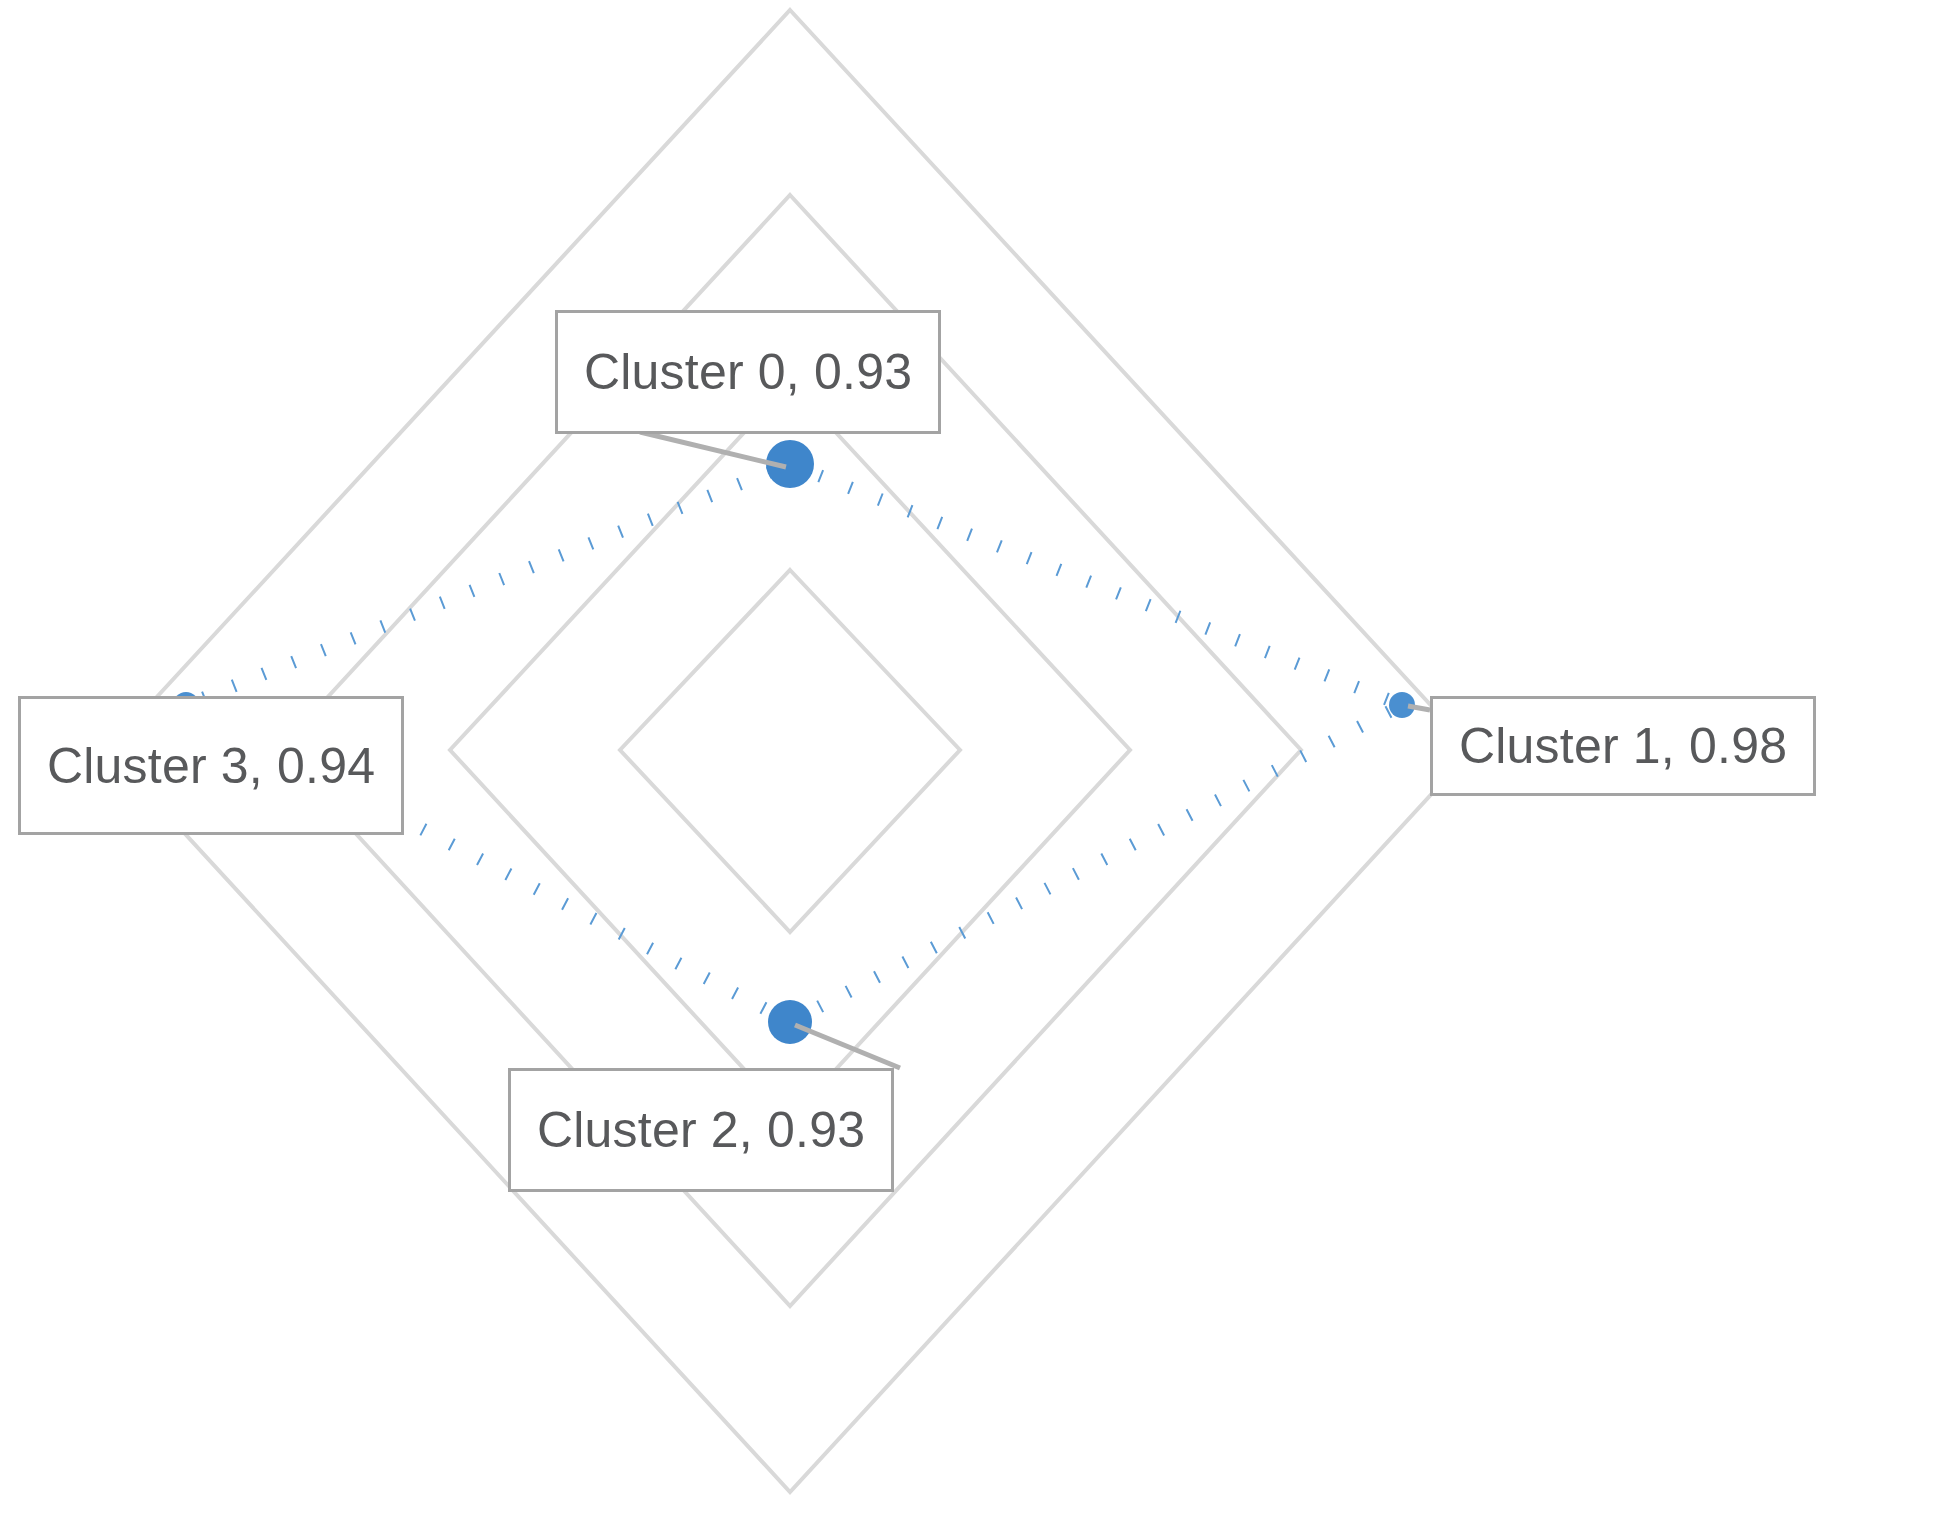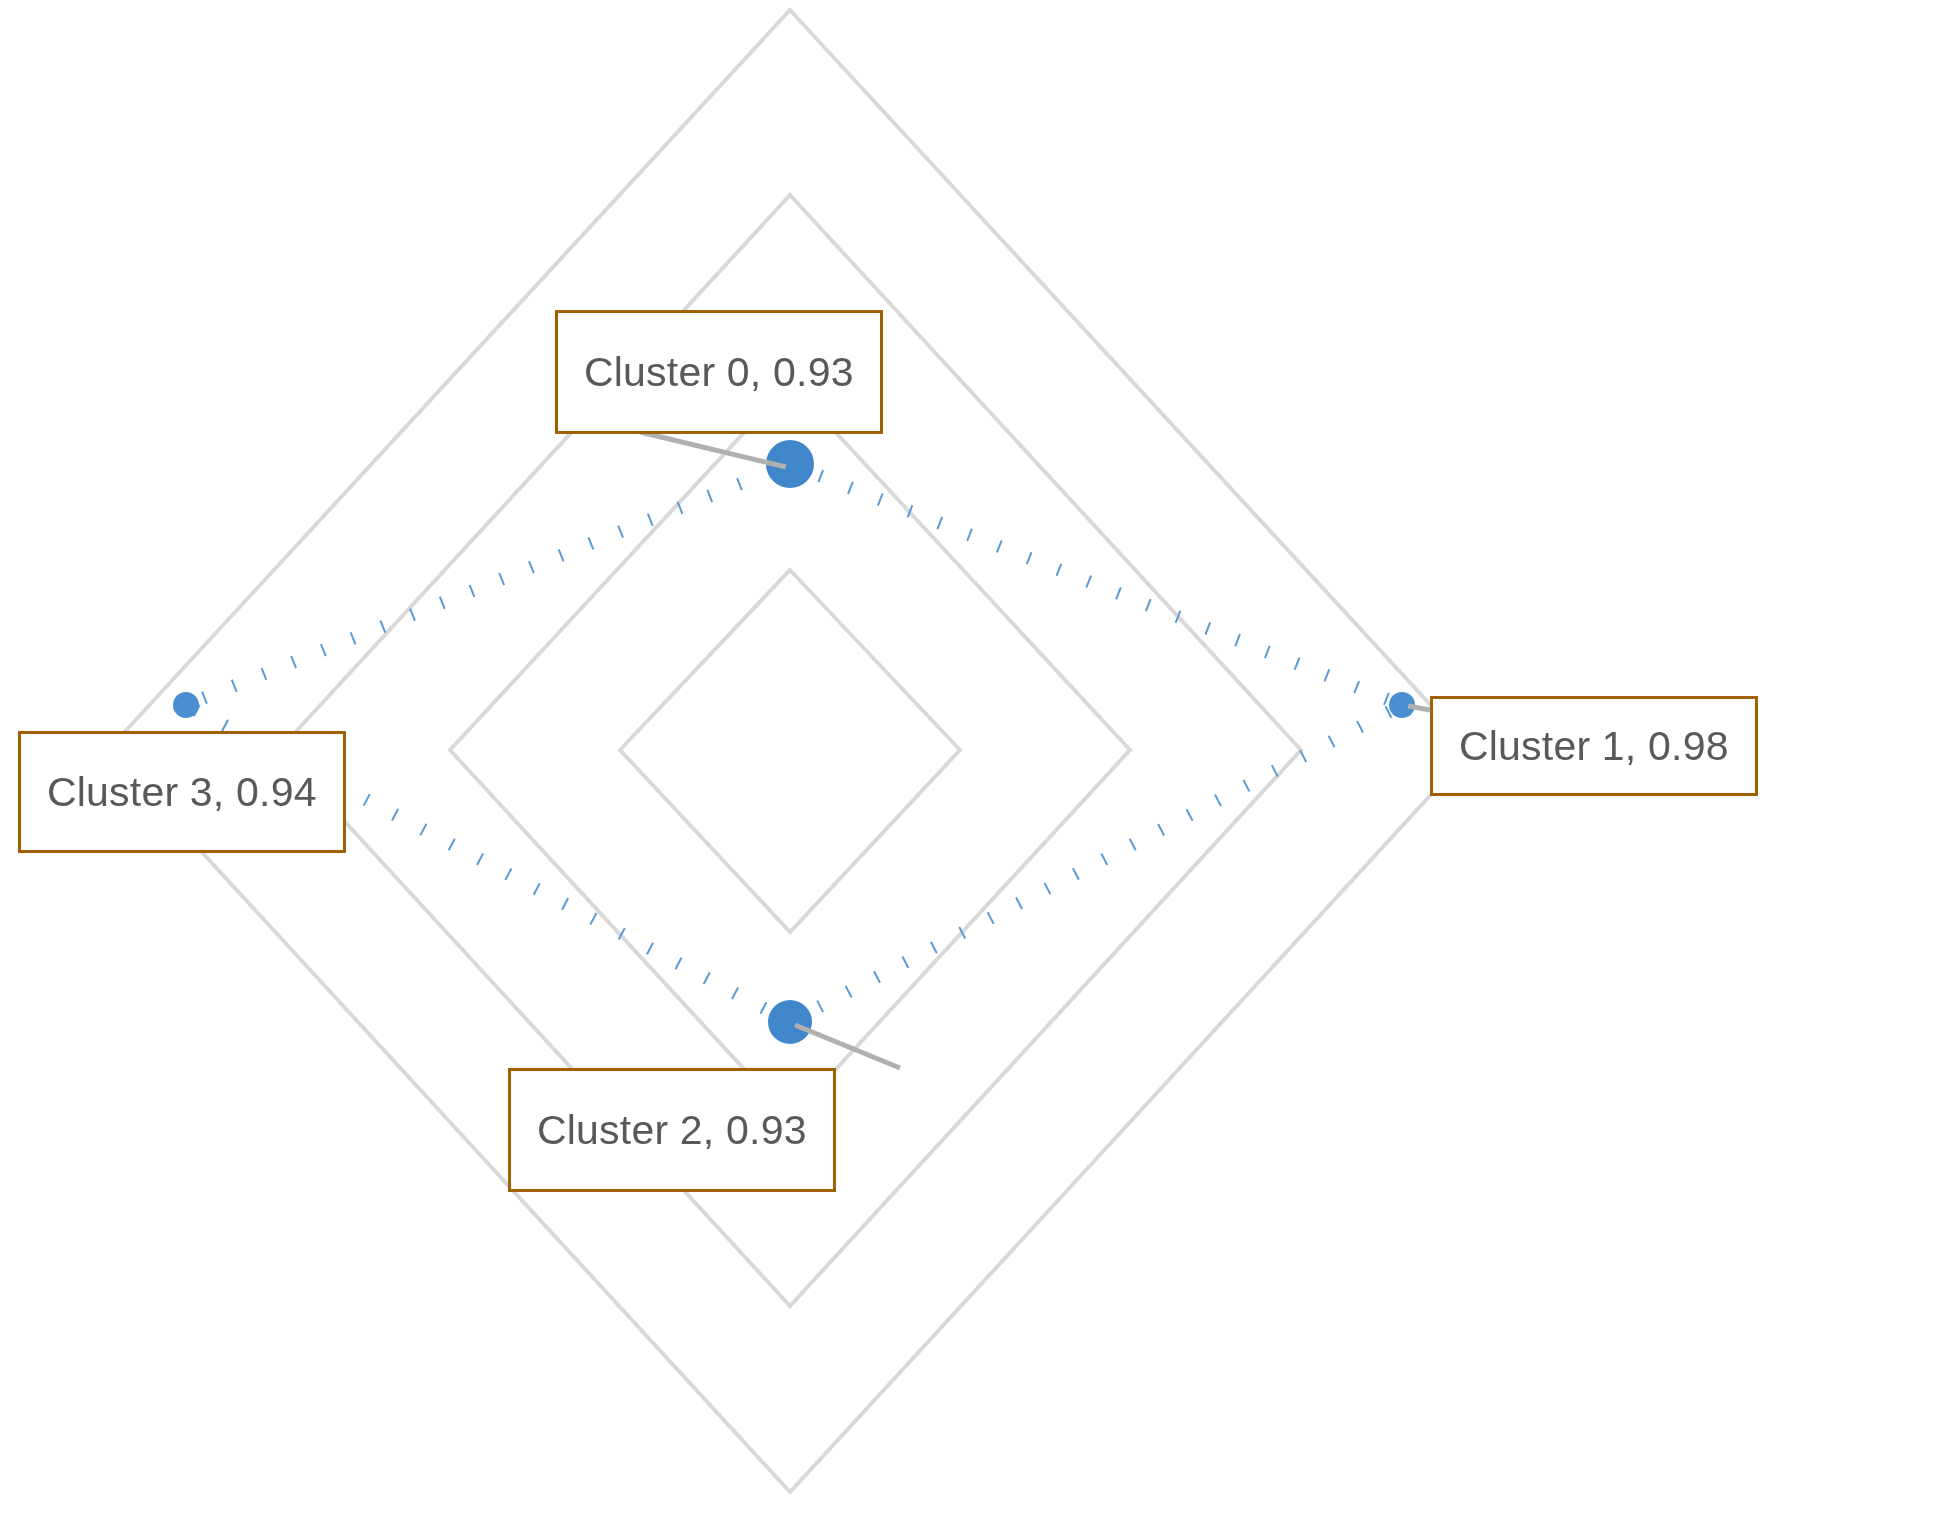--- a/index.html
+++ b/index.html
@@ -21,36 +21,36 @@
     position: absolute;
     left: 0;
     top: 0;
     width: 1951px;
     height: 1528px;
   }
   .callout {
     position: absolute;
     box-sizing: border-box;
     background: #ffffff;
-    border: 3px solid #a16207;
+    border: 3px solid #a3a3a3;
     color: #58595b;
-    font-size: 41px;
+    font-size: 50px;
     line-height: 1;
     letter-spacing: 0.2px;
     white-space: nowrap;
     display: flex;
     align-items: center;
     justify-content: center;
     padding: 0 26px;
     font-family: "Liberation Sans", sans-serif;
   }
   #callout-0 { left: 555px;  top: 310px;  height: 124px; }
   #callout-1 { left: 1430px; top: 696px;  height: 100px; }
   #callout-2 { left: 508px;  top: 1068px; height: 124px; }
-  #callout-3 { left: 18px;   top: 696px;  height: 122px; margin-top: 35px; }
+  #callout-3 { left: 18px;   top: 696px;  height: 139px; }
 </style>
 </head>
 <body>
 
 <div id="chart-root">
 
   <svg id="radar-svg" viewBox="0 0 1951 1528">
 
     <g>
       <polygon points="790,10 1472,750 790,1492 108,750" fill="none" stroke="#d9d9d9" stroke-width="4"></polygon>

